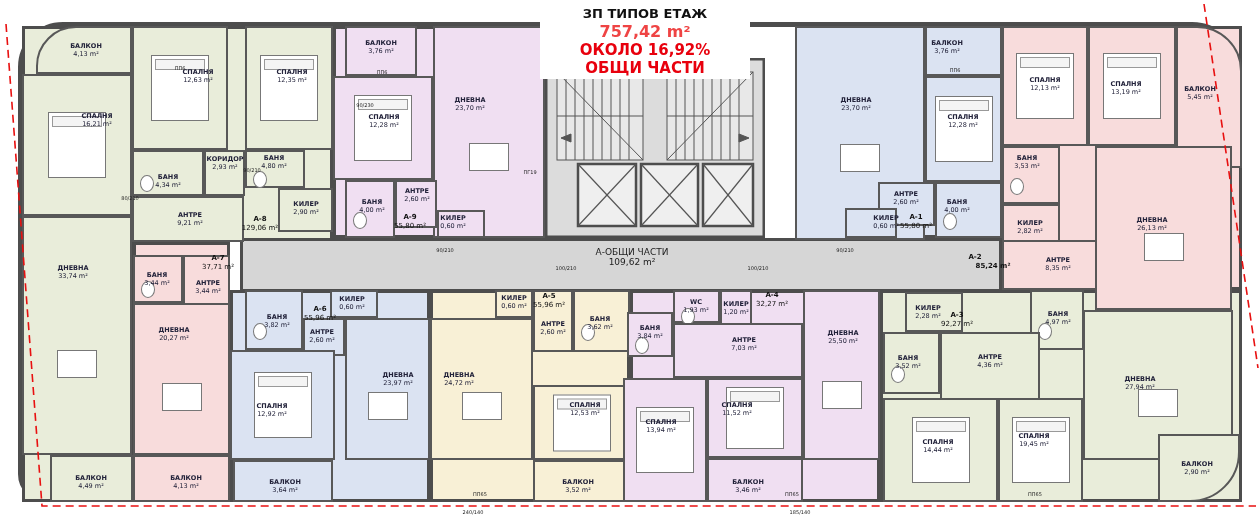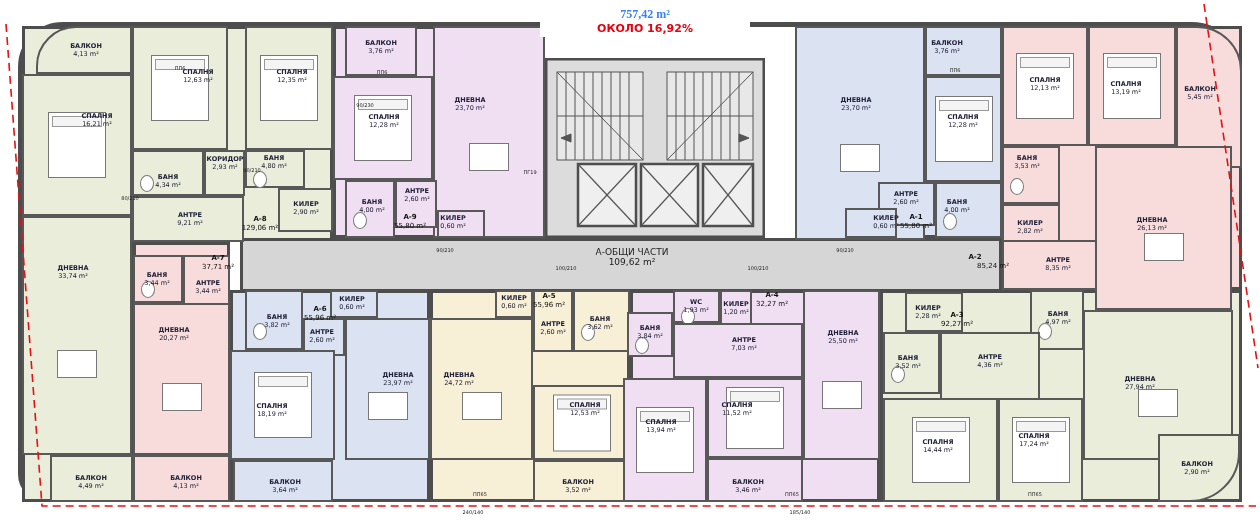--- a/index.html
+++ b/index.html
@@ -21,22 +21,22 @@
   .bed:before{content:"";position:absolute;left:3px;right:3px;top:3px;height:9px;
        border:1px solid #999;background:#f4f4f4;}
   .table{position:absolute;left:50%;top:62%;transform:translate(-50%,-50%);width:38px;height:26px;
        background:#fff;border:1.5px solid #777;}
   .toilet{position:absolute;left:6px;top:55%;width:12px;height:15px;border-radius:50%;
        background:#fff;border:1.5px solid #777;}
   #core-svg{position:absolute;left:545px;top:58px;z-index:20;}
   #title-block{position:absolute;left:540px;top:4px;width:210px;text-align:center;z-index:60;
        background:#fff;padding:2px 0;}
   #title-block .t1{font-size:13px;font-weight:700;color:#111;}
-  #title-block .t2{font-size:12px;font-weight:700;color:#3b82f6;margin-top:1px;font-family:Liberation Serif, serif;}
-  #title-block .t3,#title-block .t4{font-size:11px;font-weight:700;color:#e8000d;}
+  #title-block .t2{font-size:16px;font-weight:700;color:#ef4444;margin-top:1px;}
+  #title-block .t3,#title-block .t4{font-size:15px;font-weight:700;color:#e8000d;}
   #common-label{position:absolute;left:632px;top:257px;transform:translate(-50%,-50%);
        text-align:center;font-size:9px;color:#222;z-index:40;white-space:nowrap;}
   #boundary-svg{position:absolute;left:0;top:0;z-index:70;pointer-events:none;}
   .bnd{fill:none;stroke:#e81010;stroke-width:1.6;stroke-dasharray:8 5;}
 </style>
 </head>
 <body>
 
 <div id="canvas">
   <div id="building"></div>
@@ -108,21 +108,21 @@
       <div class="rlabel" style="left: 352px; top: 303px;"><b>КИЛЕР</b><br><span>0,60 m²</span></div>
       <div class="room" title="А-6 АНТРЕ" style="left: 303px; top: 318px; width: 42px; height: 38px; background: rgb(219, 227, 242);"></div>
       <div class="rlabel" style="left: 322px; top: 336px;"><b>АНТРЕ</b><br><span>2,60 m²</span></div>
       <div class="room" title="А-6 ДНЕВНА" style="left: 345px; top: 318px; width: 85px; height: 142px; background: rgb(219, 227, 242);">
         <div class="table"></div>
       </div>
       <div class="rlabel" style="left: 398px; top: 379px;"><b>ДНЕВНА</b><br><span>23,97 m²</span></div>
       <div class="room" title="А-6 СПАЛНЯ" style="left: 230px; top: 350px; width: 105px; height: 110px; background: rgb(219, 227, 242);">
         <div class="bed" style="width: 56px; height: 64px;"></div>
       </div>
-      <div class="rlabel" style="left: 272px; top: 410px;"><b>СПАЛНЯ</b><br><span>18,19 m²</span></div>
+      <div class="rlabel" style="left: 272px; top: 410px;"><b>СПАЛНЯ</b><br><span>12,92 m²</span></div>
       <div class="room" title="А-6 БАЛКОН" style="left: 233px; top: 460px; width: 100px; height: 42px; background: rgb(219, 227, 242);"></div>
       <div class="rlabel" style="left: 285px; top: 486px;"><b>БАЛКОН</b><br><span>3,64 m²</span></div>
       <div class="room" title="А-5 КИЛЕР" style="left: 495px; top: 290px; width: 38px; height: 28px; background: rgb(248, 240, 214);"></div>
       <div class="rlabel" style="left: 514px; top: 302px;"><b>КИЛЕР</b><br><span>0,60 m²</span></div>
       <div class="room" title="А-5 АНТРЕ" style="left: 533px; top: 290px; width: 40px; height: 62px; background: rgb(248, 240, 214);"></div>
       <div class="rlabel" style="left: 553px; top: 328px;"><b>АНТРЕ</b><br><span>2,60 m²</span></div>
       <div class="room" title="А-5 БАНЯ" style="left: 573px; top: 290px; width: 57px; height: 62px; background: rgb(248, 240, 214);">
         <div class="toilet"></div>
       </div>
       <div class="rlabel" style="left: 600px; top: 323px;"><b>БАНЯ</b><br><span>3,62 m²</span></div>
@@ -178,21 +178,21 @@
         <div class="table"></div>
       </div>
       <div class="rlabel" style="left: 1140px; top: 383px;"><b>ДНЕВНА</b><br><span>27,94 m²</span></div>
       <div class="room" title="А-3 СПАЛНЯ" style="left: 883px; top: 398px; width: 115px; height: 104px; background: rgb(233, 237, 218);">
         <div class="bed" style="width: 56px; height: 64px;"></div>
       </div>
       <div class="rlabel" style="left: 938px; top: 446px;"><b>СПАЛНЯ</b><br><span>14,44 m²</span></div>
       <div class="room" title="А-3 СПАЛНЯ" style="left: 998px; top: 398px; width: 85px; height: 104px; background: rgb(233, 237, 218);">
         <div class="bed" style="width: 56px; height: 64px;"></div>
       </div>
-      <div class="rlabel" style="left: 1034px; top: 440px;"><b>СПАЛНЯ</b><br><span>17,24 m²</span></div>
+      <div class="rlabel" style="left: 1034px; top: 440px;"><b>СПАЛНЯ</b><br><span>19,45 m²</span></div>
       <div class="room" title="А-3 БАЛКОН" style="left: 1158px; top: 434px; width: 82px; height: 68px; background: rgb(233, 237, 218); border-radius: 0px 0px 50px;"></div>
       <div class="rlabel" style="left: 1197px; top: 468px;"><b>БАЛКОН</b><br><span>2,90 m²</span></div>
       <div class="room" title="А-2 СПАЛНЯ" style="left: 1002px; top: 26px; width: 86px; height: 120px; background: rgb(248, 220, 220);">
         <div class="bed" style="width: 56px; height: 64px;"></div>
       </div>
       <div class="rlabel" style="left: 1045px; top: 84px;"><b>СПАЛНЯ</b><br><span>12,13 m²</span></div>
       <div class="room" title="А-2 СПАЛНЯ" style="left: 1088px; top: 26px; width: 88px; height: 120px; background: rgb(248, 220, 220);">
         <div class="bed" style="width: 56px; height: 64px;"></div>
       </div>
       <div class="rlabel" style="left: 1126px; top: 88px;"><b>СПАЛНЯ</b><br><span>13,19 m²</span></div>
@@ -240,21 +240,21 @@
       <div class="rlabel" style="left: 963px; top: 121px;"><b>СПАЛНЯ</b><br><span>12,28 m²</span></div>
       <div class="room" title="А-1 АНТРЕ" style="left: 878px; top: 182px; width: 57px; height: 44px; background: rgb(219, 227, 242);"></div>
       <div class="rlabel" style="left: 906px; top: 198px;"><b>АНТРЕ</b><br><span>2,60 m²</span></div>
       <div class="room" title="А-1 БАНЯ" style="left: 935px; top: 182px; width: 67px; height: 56px; background: rgb(219, 227, 242);">
         <div class="toilet"></div>
       </div>
       <div class="rlabel" style="left: 957px; top: 206px;"><b>БАНЯ</b><br><span>4,00 m²</span></div>
       <div class="room" title="А-1 КИЛЕР" style="left: 845px; top: 208px; width: 52px; height: 30px; background: rgb(219, 227, 242);"></div>
       <div class="rlabel" style="left: 886px; top: 222px;"><b>КИЛЕР</b><br><span>0,60 m²</span></div>
       <div class="alabel" style="left: 916px; top: 222px;"><span>А-1</span><br><span style="font-weight: 400;">55,80 m²</span></div>
-      <div class="alabel" style="left: 975px; top: 262px;"><span>А-2</span><br><span style="font-weight: 400; margin-left: 36px;">85,24 m²</span></div>
+      <div class="alabel" style="left: 975px; top: 262px;"><span>А-2</span><br><span style="font-weight: 700; margin-left: 36px;">85,24 m²</span></div>
       <div class="alabel" style="left: 957px; top: 320px;"><span>А-3</span><br><span style="font-weight: 400;">92,27 m²</span></div>
       <div class="alabel" style="left: 772px; top: 300px;"><span>А-4</span><br><span style="font-weight: 400;">32,27 m²</span></div>
       <div class="alabel" style="left: 549px; top: 301px;"><span>А-5</span><br><span style="font-weight: 400;">55,96 m²</span></div>
       <div class="alabel" style="left: 320px; top: 314px;"><span>А-6</span><br><span style="font-weight: 400;">55,96 m²</span></div>
       <div class="alabel" style="left: 218px; top: 263px;"><span>А-7</span><br><span style="font-weight: 400;">37,71 m²</span></div>
       <div class="alabel" style="left: 260px; top: 224px;"><span>А-8</span><br><span style="font-weight: 400;">129,06 m²</span></div>
       <div class="alabel" style="left: 410px; top: 222px;"><span>А-9</span><br><span style="font-weight: 400;">55,80 m²</span></div>
       <div class="mark" style="left: 252px; top: 170px;">90/210</div>
       <div class="mark" style="left: 130px; top: 198px;">80/210</div>
       <div class="mark" style="left: 566px; top: 268px;">100/210</div>
@@ -320,21 +320,23 @@
         <line x1="208" y1="106" x2="158" y2="168"></line>
     </g>
   </svg>
 
   <div id="common-label">
     <span style="font-weight:400">А-ОБЩИ ЧАСТИ</span><br>
     <span>109,62 m²</span>
   </div>
 
   <div id="title-block">
+    <div class="t1">ЗП ТИПОВ ЕТАЖ</div>
     <div class="t2">757,42 m²</div>
     <div class="t3">ОКОЛО 16,92%</div>
+    <div class="t4">ОБЩИ ЧАСТИ</div>
   </div>
 
   <svg id="boundary-svg" width="1260" height="520" viewBox="0 0 1260 520">
     <polyline class="bnd" points="6,24 42,506 1256,506"></polyline>
     <polyline class="bnd" points="1204,4 1258,368"></polyline>
   </svg>
 </div>
 
 </body></html>

